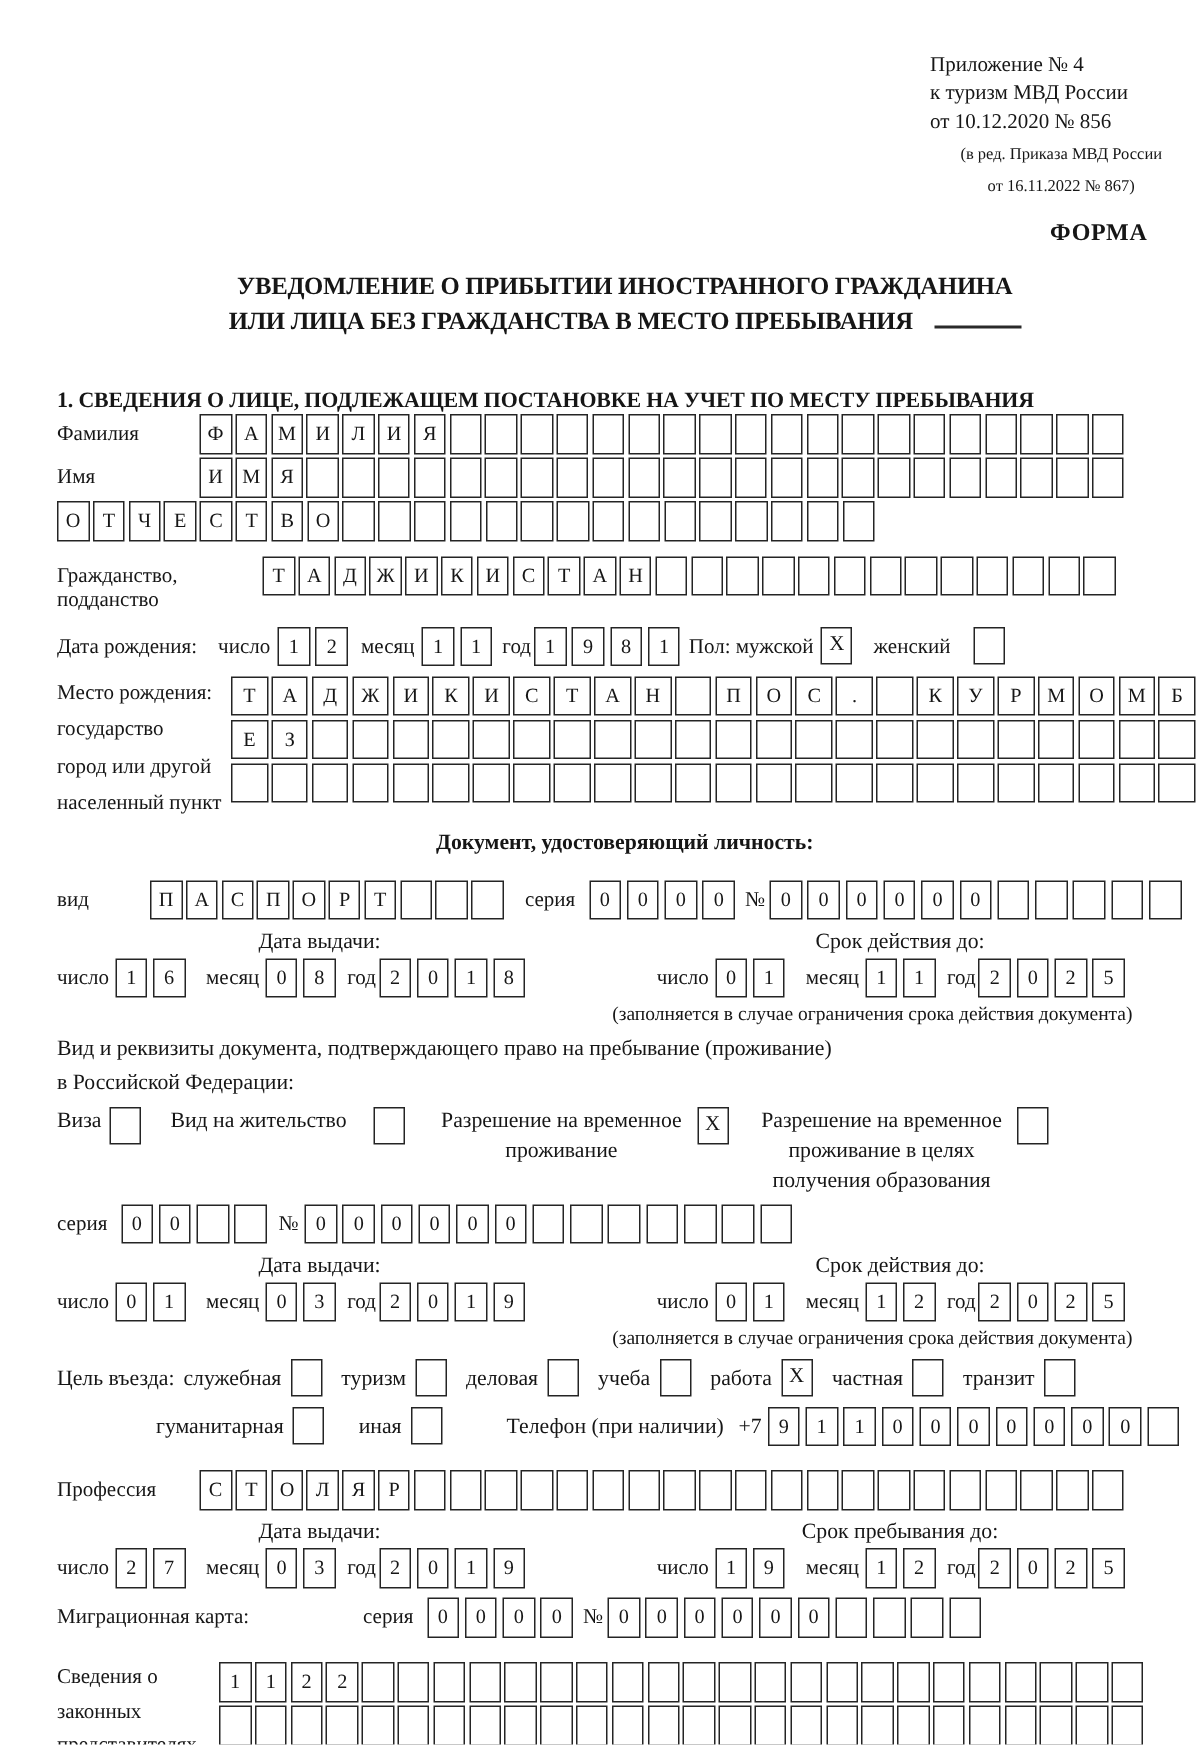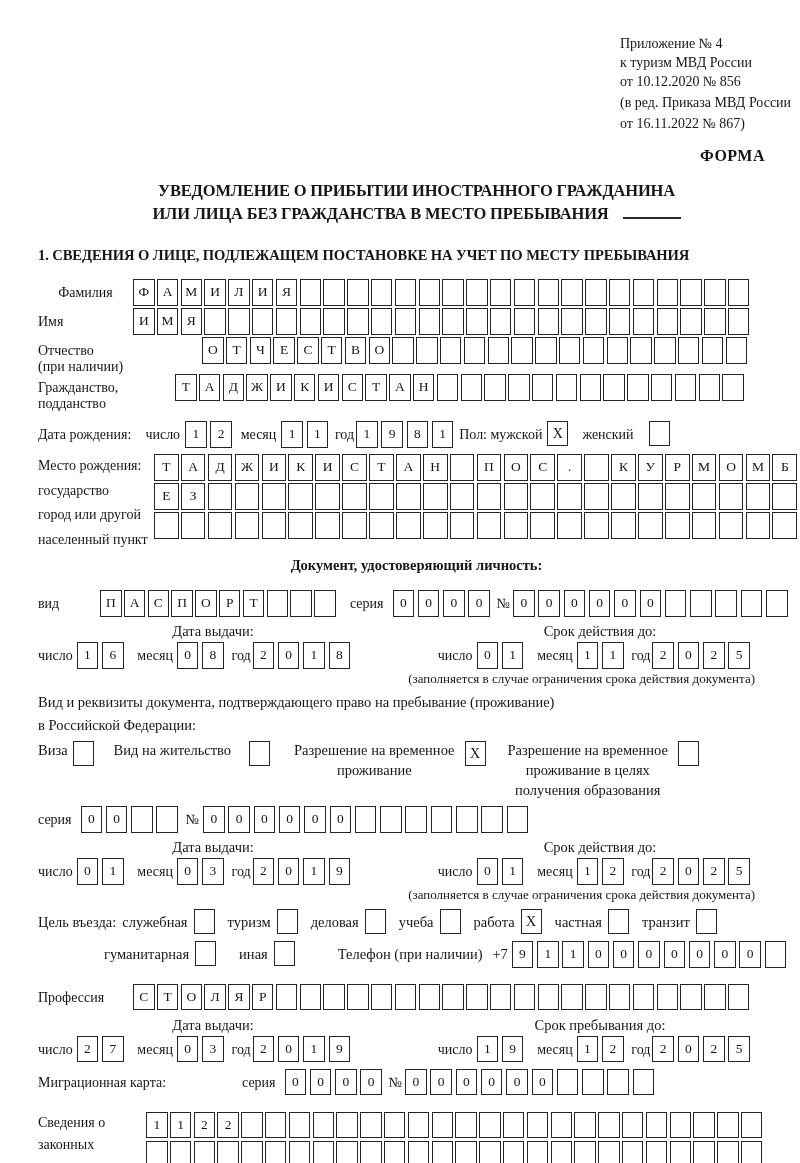--- a/index.html
+++ b/index.html
@@ -1,43 +1,43 @@
 <!DOCTYPE html>
 <html><head>
 <meta charset="utf-8">
 <style>
   html,body{margin:0;padding:0;background:#ffffff;}
   body{width:800px;height:1163px;overflow:hidden;font-family:"Liberation Serif","DejaVu Serif",serif;color:#161616;}
   .page{position:relative;width:800px;height:1163px;padding:34px 5px 0 38px;box-sizing:border-box;}
   
   .hdr-block{margin-left:582px;font-size:14px;line-height:19px;}
-  .hdr-block .amend{font-size:14px;line-height:18px;margin-top:3px;}
+  .hdr-block .amend{font-size:11px;line-height:18px;margin-top:3px;text-align:center;}
   .forma{text-align:right;padding-right:30px;font-weight:bold;font-size:16px;margin-top:14px;letter-spacing:.5px;}
   
   .title{text-align:center;font-weight:bold;font-size:16.5px;line-height:23px;margin-top:14px;letter-spacing:-0.2px;}
   .blank{display:inline-block;width:58px;border-bottom:2px solid #2a2a2a;margin-left:14px;height:14px;}
-  .sec-heading{font-weight:bold;font-size:14.6px;margin-top:22px;letter-spacing:-0.1px;}
+  .sec-heading{font-weight:bold;font-size:14.6px;margin-top:34px;letter-spacing:-0.1px;}
   
   .row{display:flex;align-items:flex-start;}
   .lab{font-size:14px;line-height:27px;white-space:nowrap;}
   .labcol{position:relative;line-height:27px;font-size:14px;white-space:nowrap;}
   .sub{position:absolute;left:0;top:21px;font-size:14px;line-height:18px;}
   .w95{width:95px;flex:0 0 95px;}
   .w164{width:164px;flex:0 0 164px;}
   .w137{width:137px;flex:0 0 137px;}
   
   .boxes{display:flex;flex-wrap:nowrap;}
   .cell{flex:0 0 auto;box-sizing:content-box;width:19.5px;height:24.5px;border:1.6px solid #242424;margin-right:2.3px;
         display:flex;align-items:center;justify-content:center;font-size:13.5px;background:#fff;}
   .wide .cell{width:22.6px;}
   .dates .cell{margin-right:3.8px;}
   .cbox{flex:0 0 auto;box-sizing:content-box;width:19px;height:23px;border:1.6px solid #242424;background:#fff;
         display:flex;align-items:center;justify-content:center;font-size:14px;}
   
-  .mt2{margin-top:2px;} .mt4{margin-top:16px;} .mt6{margin-top:6px;} .mt8{margin-top:8px;} .mt10{margin-top:10px;} .mt16{margin-top:15px;text-align:center;}
+  .mt2{margin-top:2px;} .mt4{margin-top:16px;} .mt6{margin-top:6px;} .mt8{margin-top:8px;} .mt10{margin-top:10px;} .mt16{margin-top:0;}
   .dlab{font-size:14px;line-height:27px;white-space:nowrap;margin-right:5px;}
   .hdr2col{display:flex;font-size:14.5px;margin-top:6px;}
   .hdr2col .c1{width:350px;text-align:center;}
   .hdr2col .c2{width:340px;text-align:center;margin-left:42px;}
   .dates-row{display:flex;align-items:flex-start;margin-top:2px;}
   .dg{display:flex;align-items:flex-start;}
   .dg .dlab{margin-right:4px;}
   .dg2{margin-left:84px;}
   .note{font-size:13px;text-align:right;padding-right:40px;margin-top:2px;line-height:16px;}
   .intro{font-size:14.5px;line-height:18px;}
@@ -133,24 +133,20 @@
         <div class="cell"></div>
         <div class="cell"></div>
         <div class="cell"></div>
         <div class="cell"></div>
         <div class="cell"></div>
         <div class="cell"></div>
       </div>
   </div>
 
   <div class="row mt2">
-    <div class="labcol w164">
-      <span>Отчество</span>
-      <span class="sub">(при наличии)</span>
-    </div>
     <div class="boxes">
         <div class="cell">О</div>
         <div class="cell">Т</div>
         <div class="cell">Ч</div>
         <div class="cell">Е</div>
         <div class="cell">С</div>
         <div class="cell">Т</div>
         <div class="cell">В</div>
         <div class="cell">О</div>
         <div class="cell"></div>

